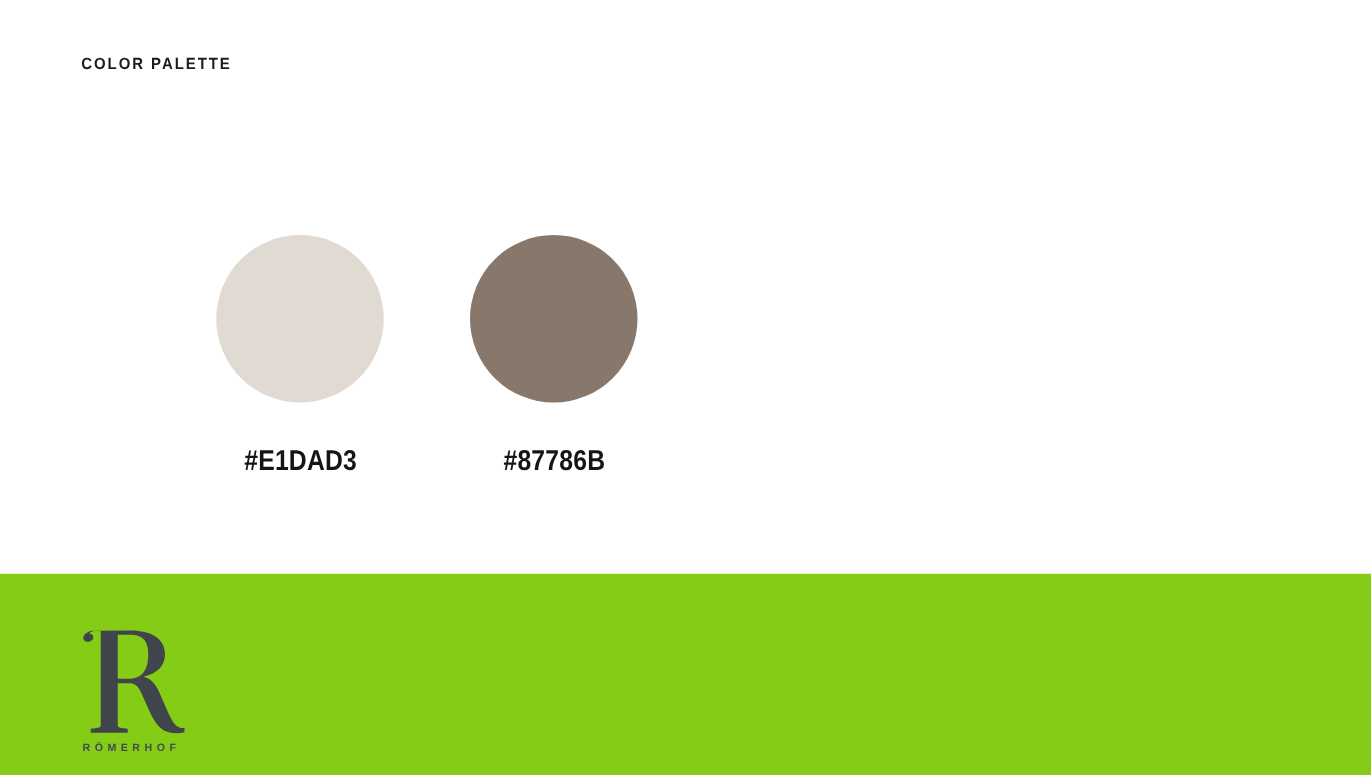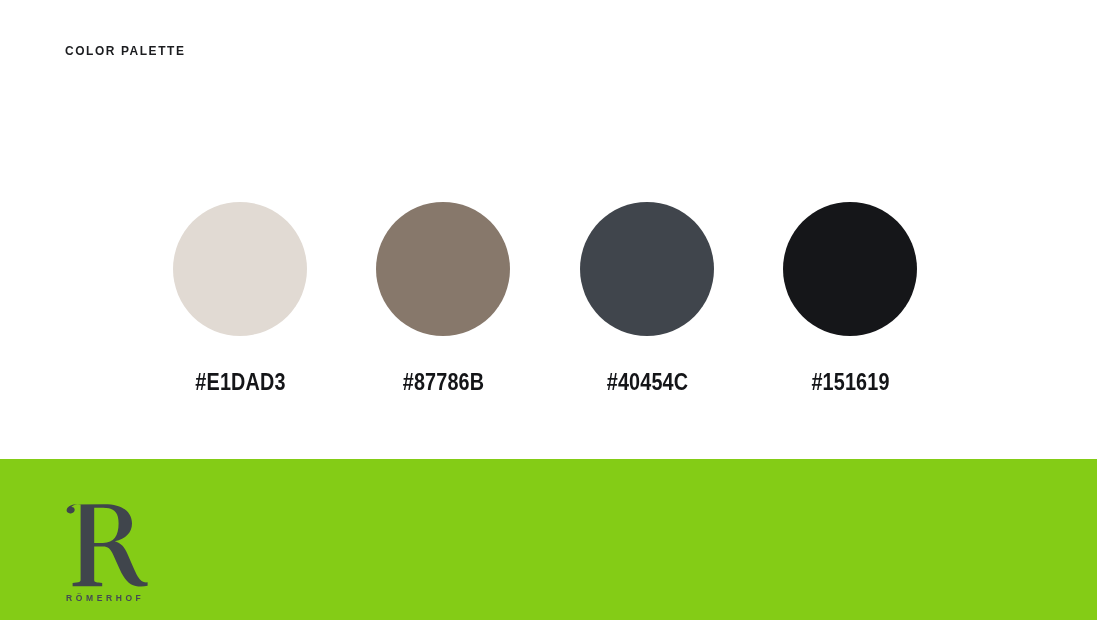--- a/index.html
+++ b/index.html
@@ -33,21 +33,21 @@
     color: #1b1c1f;
     transform: scaleX(0.92);
     transform-origin: left top;
     white-space: nowrap;
   }
 
   
   .swatch-row {
     position: absolute;
     left: 0;
-    top: 202px;
+    top: 188px;
     width: 999px;
     height: 200px;
   }
   .swatch {
     position: absolute;
     top: 0;
     width: 203px;
     margin-left: -101.5px;
     text-align: center;
   }
@@ -112,29 +112,21 @@
     <div class="swatch" style="left:240px;">
       <span class="swatch-circle" style="background:#E1DAD3;"></span>
       <div class="swatch-label">#E1DAD3</div>
     </div>
 
     <div class="swatch" style="left:443px;text-align:center;">
       <span class="swatch-circle" style="background:#87786B;"></span>
       <div class="swatch-label">#87786B</div>
     </div>
 
-    <div class="swatch" style="left:647px;">
-      <span class="swatch-circle" style="background:#40454C;"></span>
-      <div class="swatch-label">#40454C</div>
-    </div>
 
-    <div class="swatch" style="left:850px;">
-      <span class="swatch-circle" style="background:#151619;"></span>
-      <div class="swatch-label">#151619</div>
-    </div>
 
   </div>
 
   <div class="brand-band" style="background:#84cc16;margin-top:17px;">
     <div class="brand-logo">
       <svg class="brand-mark" viewBox="0 0 88 86" xmlns="http://www.w3.org/2000/svg">
         <path fill="#40454C" d="
           M10.5 3.5
           C6.2 4.6 3.4 7.0 3.6 9.6
           C3.8 11.8 6.0 12.9 8.6 12.2

